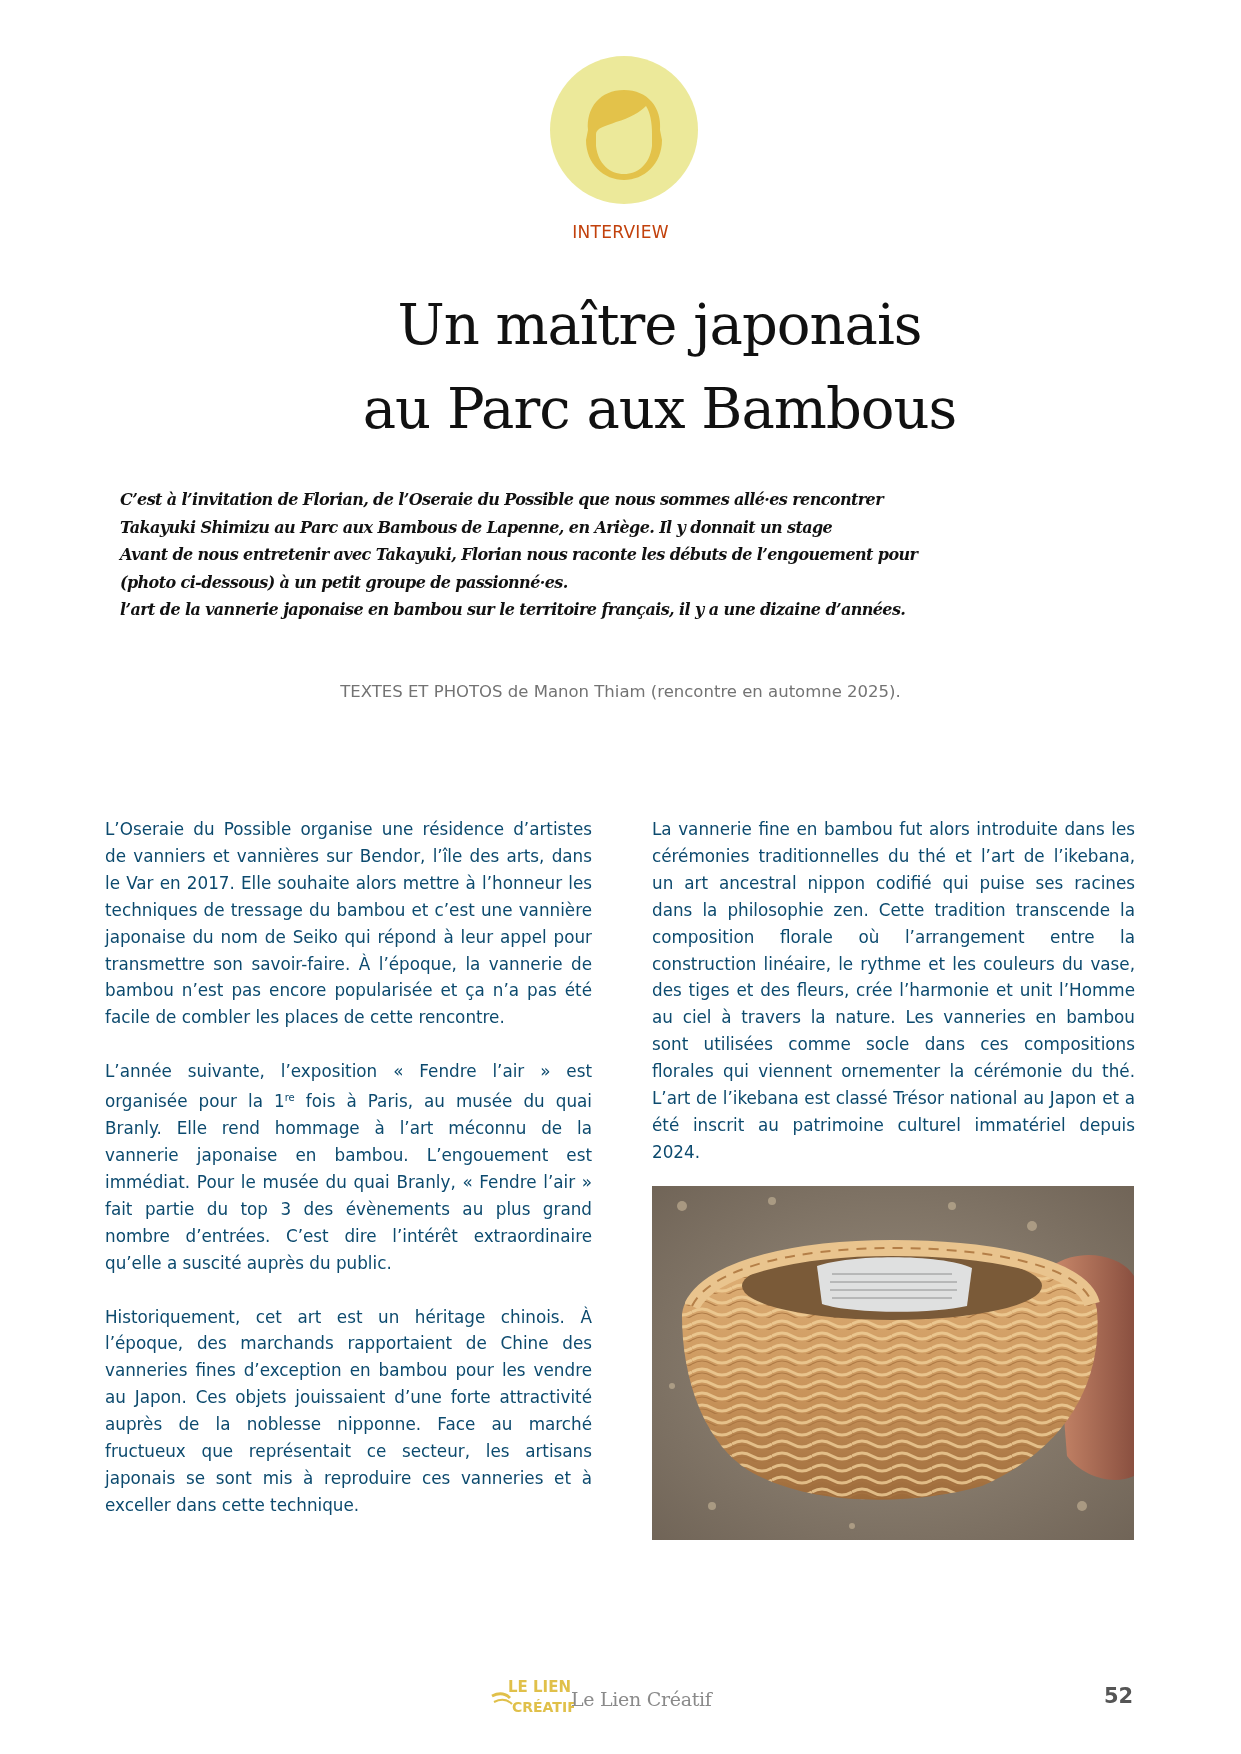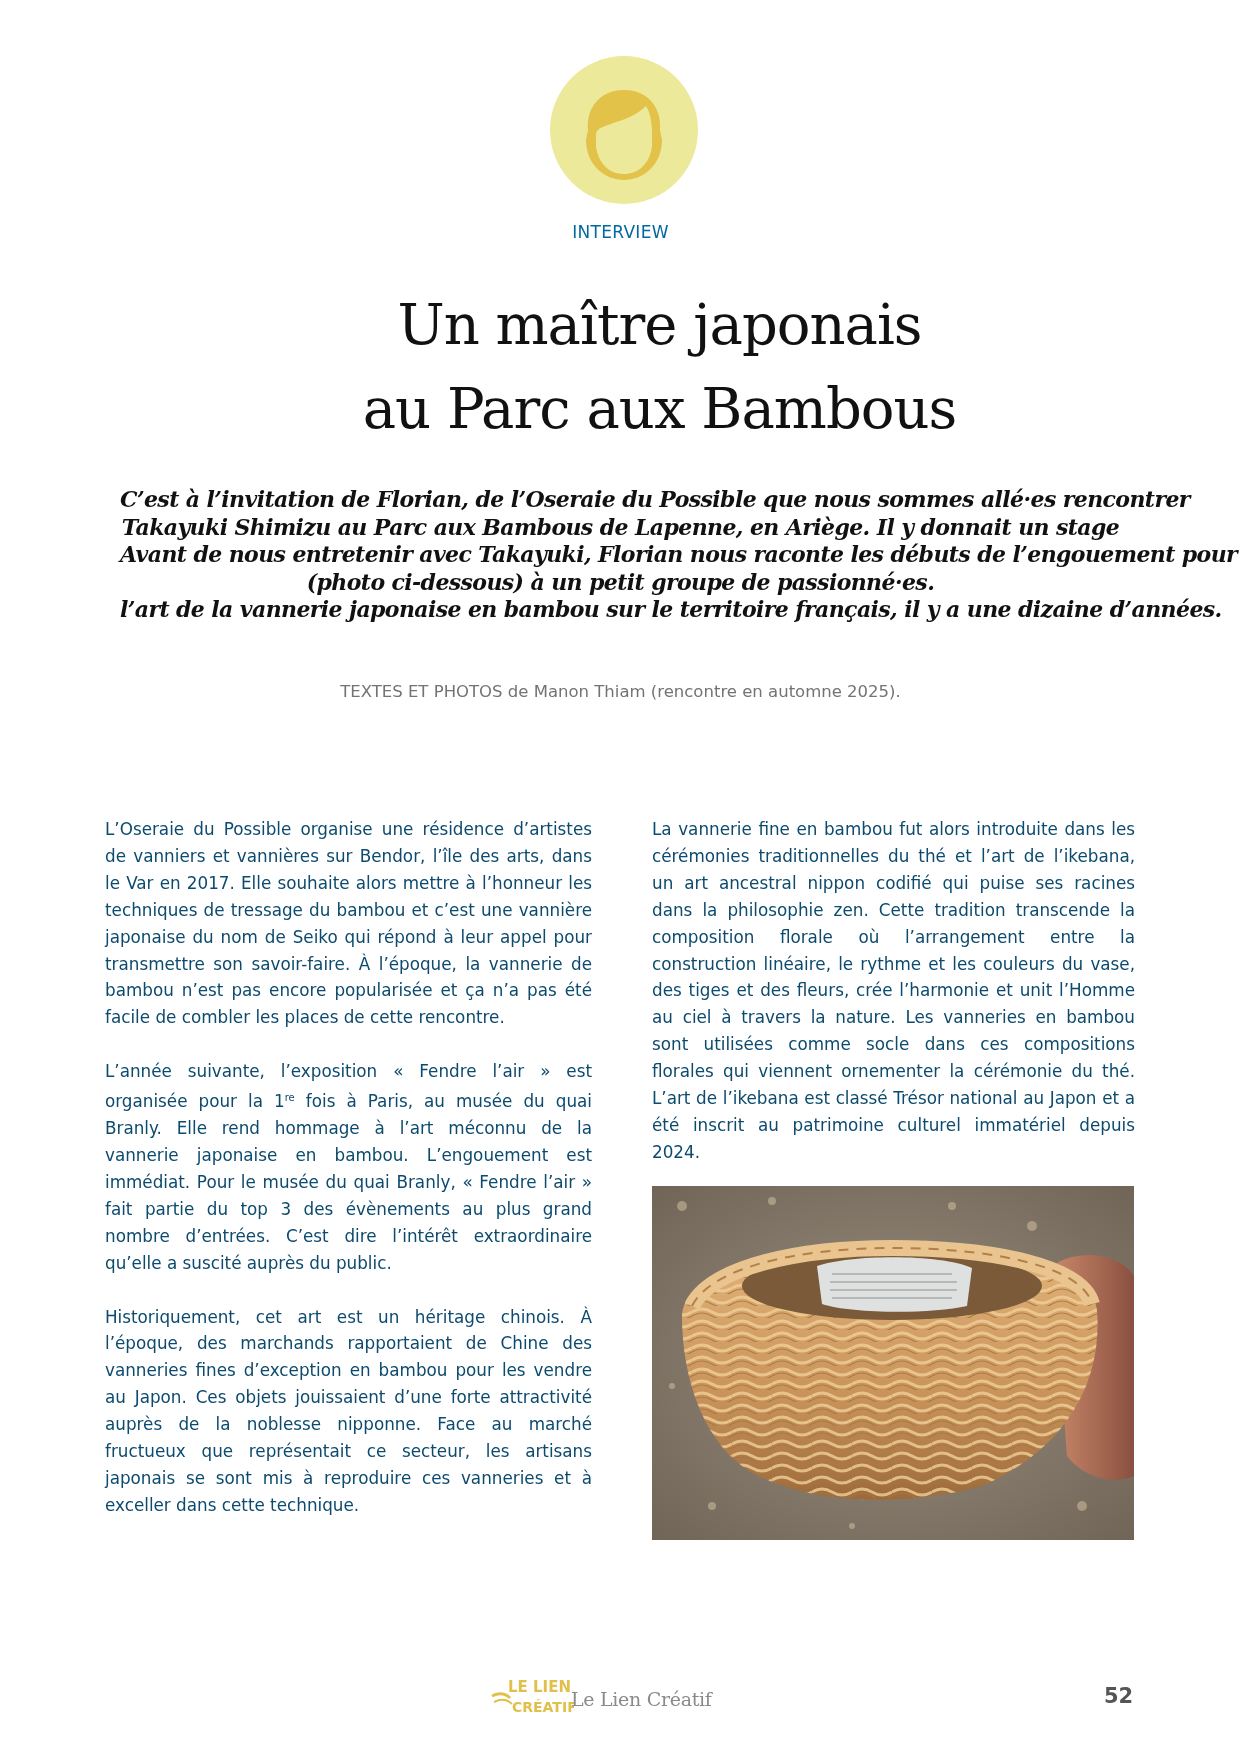--- a/index.html
+++ b/index.html
@@ -1,22 +1,22 @@
 <!DOCTYPE html>
 <html><head>
 <meta charset="utf-8">
 <style>
   html, body { margin: 0; padding: 0; background: #ffffff; }
   body { width: 1241px; height: 1754px; position: relative; overflow: hidden; font-family: "DejaVu Sans", sans-serif; color: #1a1a1a; }
   .avatar { position: absolute; left: 550px; top: 56px; width: 148px; height: 148px; border-radius: 50%; background: #ece99a; }
   .avatar svg { position: absolute; left: 0; top: 0; }
-  .kicker { position: absolute; left: 0; width: 1241px; top: 222px; text-align: center; font-size: 17px; letter-spacing: 0.3px; color: #0369a1; }
+  .kicker { position: absolute; left: 0; width: 1241px; top: 222px; text-align: center; font-size: 17px; letter-spacing: 0.3px; color: #c2410c; }
   .title { position: absolute; left: 0; width: 1241px; top: 283px; text-align: center; font-family: "DejaVu Serif", serif; font-size: 56px; line-height: 84px; color: #111111; letter-spacing: -1px; }
   .title div { margin: 0; }
-  .intro { position: absolute; left: 120px; width: 1001px; top: 486px; text-align: center; font-family: "DejaVu Serif", serif; font-style: italic; font-weight: bold; font-size: 22px; line-height: 27.5px; color: #111111; letter-spacing: -0.6px; }
+  .intro { position: absolute; left: 120px; width: 1001px; top: 486px; text-align: left; font-family: "DejaVu Serif", serif; font-style: italic; font-weight: bold; font-size: 16px; line-height: 27.5px; color: #111111; letter-spacing: -0.6px; }
   .intro div { white-space: nowrap; }
   .credit { position: absolute; left: 0; width: 1241px; top: 682px; text-align: center; font-size: 16.5px; color: #737373; }
   .col { position: absolute; top: 816px; font-size: 16.8px; line-height: 26.9px; text-align: justify; color: #0c4a6e; }
   .col.left { left: 105px; width: 487px; }
   .col.right { left: 652px; width: 483px; }
   .col p { margin: 0 0 27px 0; hyphens: manual; }
   .col sup { font-size: 10px; vertical-align: 6px; }
   .photo { position: absolute; left: 652px; top: 1186px; width: 482px; height: 354px; overflow: hidden; background: #8c8070; }
   .photo svg { display: block; }
   .footer-logo { position: absolute; left: 490px; top: 1670px; width: 84px; height: 50px; }

